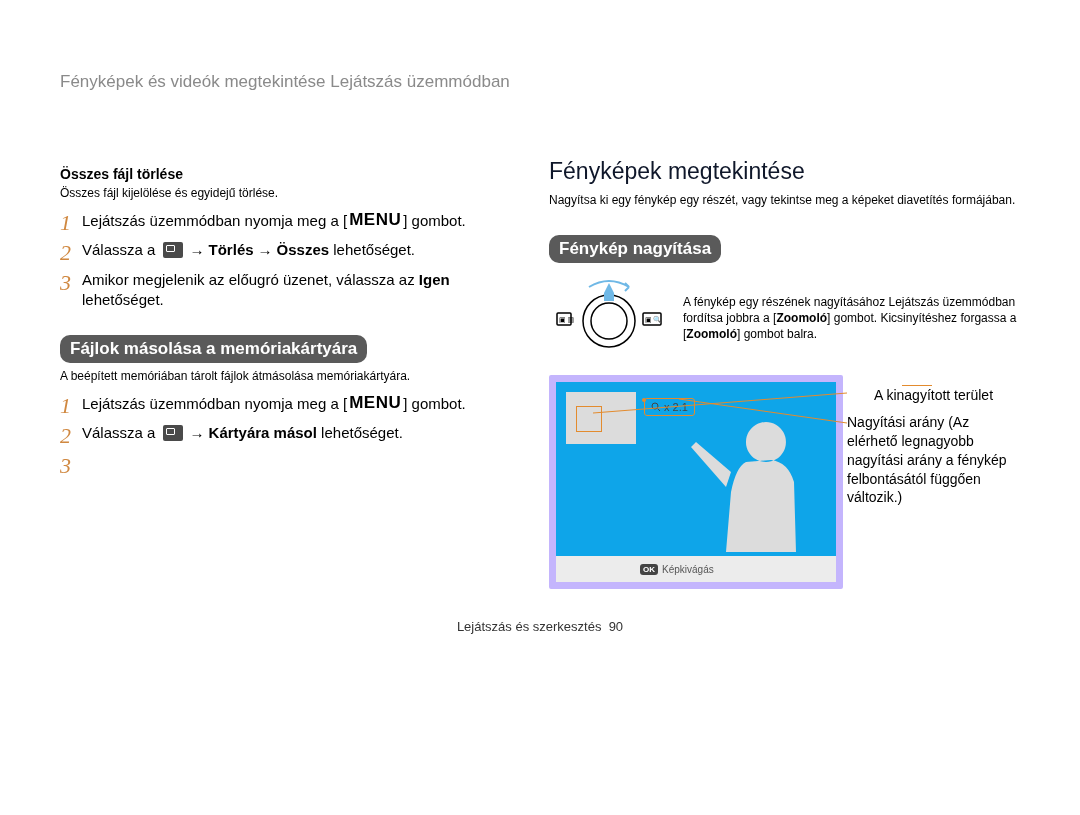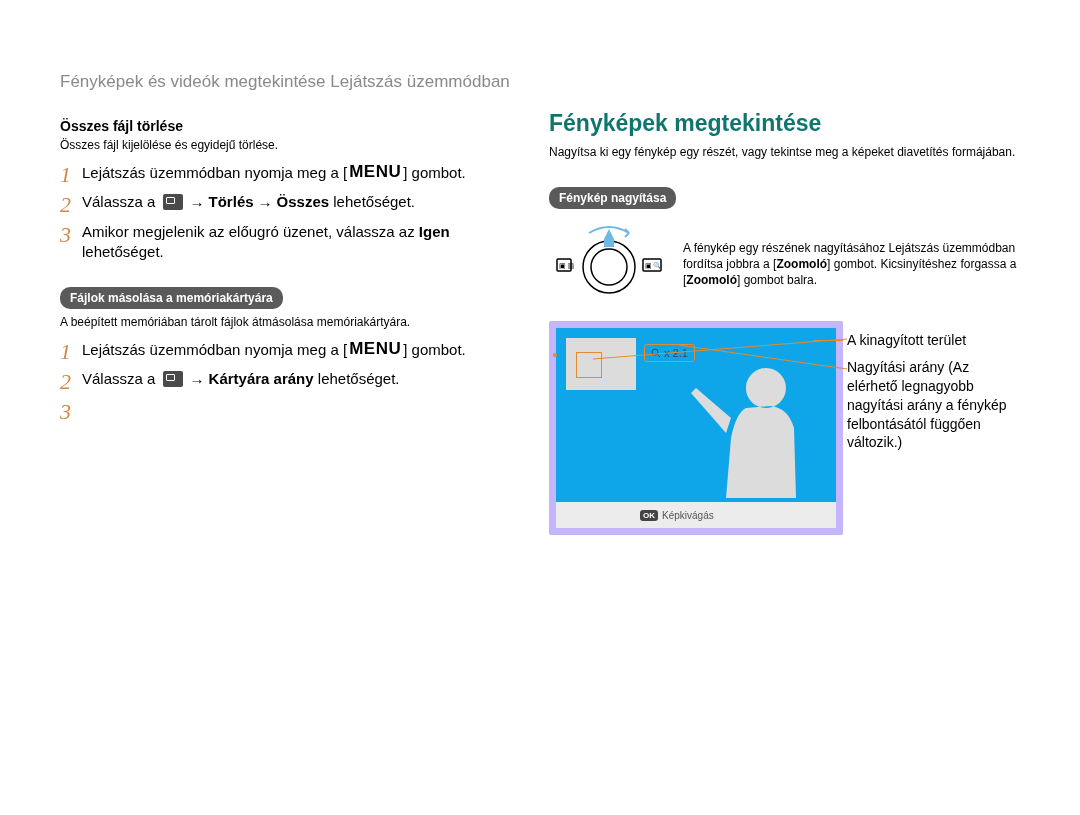--- a/index.html
+++ b/index.html
@@ -1,45 +1,45 @@
 <!DOCTYPE html>
 <html><head>
 <meta charset="utf-8">
 <style>
   html,body{margin:0;padding:0;background:#fff;font-family:Arial,Helvetica,sans-serif;color:#000;}
-  .page{width:1080px;height:674px;position:relative;box-sizing:border-box;padding:70px 60px 60px 60px;}
+  .page{width:1080px;height:674px;position:relative;box-sizing:border-box;padding:98px 60px 60px 60px;}
   .breadcrumb{color:#8a8a8a;font-size:17px;position:absolute;top:72px;left:60px;}
-  .cols{display:flex;gap:18px;margin-top:40px;}
+  .cols{display:flex;gap:18px;margin-top:60px;}
   .col{flex:1;min-width:0;}
   .sub-b{font-weight:bold;font-size:14px;margin:8px 0 4px 0;}
   .desc{font-size:12px;margin:0 0 10px 0;}
   .step{display:flex;align-items:flex-start;margin:6px 0;font-size:15px;}
   .stepnum{color:#d08840;font-family:"Times New Roman",serif;font-style:italic;font-size:22px;width:22px;flex:0 0 22px;line-height:1;margin-top:2px;}
   .steptxt{flex:1;line-height:1.35;}
-  .badge{display:inline-block;background:#5a5a5a;color:#fff;font-size:12px;font-weight:bold;padding:4px 10px;border-radius:10px;margin:18px 0 6px 0;}
-  .title-r{color:#0f766e;font-size:23px;font-weight:bold;margin:0 0 8px 0;}
+  .badge{display:inline-block;background:#5a5a5a;color:#fff;font-size:17px;font-weight:bold;padding:4px 10px;border-radius:10px;margin:18px 0 6px 0;}
+  .title-r{color:#0f172a;font-size:23px;font-weight:normal;margin:0 0 8px 0;}
   .menu-label{display:inline-block;font-family:Arial,sans-serif;font-weight:bold;font-size:17px;letter-spacing:0.5px;padding:0 2px;vertical-align:baseline;position:relative;top:-1px;}
   .icon-box{display:inline-block;width:20px;height:16px;background:#4a4a4a;border-radius:2px;vertical-align:-3px;position:relative;margin:0 3px;}
   .icon-box::after{content:"";position:absolute;left:3px;top:3px;width:7px;height:5px;border:1px solid #fff;border-radius:1px;}
   .arrow{display:inline-block;margin:0 4px;}
   b.k{font-weight:bold;}
   .zoom-area{display:flex;align-items:center;gap:14px;margin-top:10px;}
   .zoom-text{font-size:12px;line-height:1.35;flex:1;}
   .knob-wrap{width:120px;height:78px;position:relative;flex:0 0 120px;}
   .screen-block{position:relative;margin-top:18px;}
   .screen{width:280px;height:200px;border:7px solid #c4b5fd;border-radius:2px;background:#0ea5e9;display:inline-block;vertical-align:top;position:relative;overflow:hidden;}
   .thumb{position:absolute;left:10px;top:10px;width:70px;height:52px;background:#dcdcdc;}
   .thumb-inner{position:absolute;left:10px;top:14px;width:24px;height:24px;border:1px solid #e38b2e;}
   .zoom-pill{position:absolute;left:88px;top:16px;border:1px solid #e38b2e;border-radius:3px;padding:2px 6px;font-size:11px;color:#444;display:flex;align-items:center;gap:3px;}
   .zoom-pill svg{width:10px;height:10px;}
   .silhouette{position:absolute;right:10px;bottom:30px;width:150px;height:140px;}
   .footer-strip{position:absolute;left:0;right:0;bottom:0;height:26px;background:#ececec;display:flex;align-items:center;font-size:10px;color:#555;padding-left:84px;}
   .ok-b{display:inline-block;background:#444;color:#fff;border-radius:3px;font-size:8px;font-weight:bold;padding:1px 3px;margin-right:4px;}
   .annot{display:inline-block;vertical-align:top;font-size:14px;line-height:1.35;max-width:190px;}
-  .annot-row{display:flex;align-items:flex-start;}
+  .annot-row{display:flex;align-items:flex-start;flex-direction:column;}
   .lead-line{height:1px;background:#e38b2e;flex:0 0 auto;}
   .pg-footer{position:absolute;left:0;right:0;bottom:40px;text-align:center;font-size:13px;color:#333;}
 </style>
 </head>
 <body>
 
 <div class="page">
   <div class="breadcrumb">Fényképek és videók megtekintése Lejátszás üzemmódban</div>
 
   <div class="cols">
@@ -72,21 +72,21 @@
 
       <div class="step">
         <div class="stepnum">1</div>
         <div class="steptxt">
           <span>Lejátszás üzemmódban nyomja meg a [</span><span class="menu-label">MENU</span><span>] gombot.</span>
         </div>
       </div>
       <div class="step">
         <div class="stepnum">2</div>
         <div class="steptxt">
-          <span>Válassza a </span><span class="icon-box"></span><span class="arrow">→</span><b class="k">Kártyára arány</b><span> lehetőséget.</span>
+          <span>Válassza a </span><span class="icon-box"></span><span class="arrow">→</span><b class="k">Kártyára másol</b><span> lehetőséget.</span>
         </div>
       </div>
       <div class="step">
         <div class="stepnum">3</div>
       </div>
     </div>
 
     <div class="col">
       <div class="title-r">Fényképek megtekintése</div>
       <div class="desc">Nagyítsa ki egy fénykép egy részét, vagy tekintse meg a képeket diavetítés formájában.</div>
@@ -152,13 +152,16 @@
             <svg style="position:absolute;left:-284px;top:0;width:300px;height:200px;pointer-events:none;">
               <line x1="34" y1="38" x2="288" y2="18" stroke="#e38b2e" stroke-width="1"></line>
               <line x1="120" y1="24" x2="288" y2="48" stroke="#e38b2e" stroke-width="1"></line>
             </svg>
           </div>
         </div>
       </div>
     </div>
   </div>
 
+  <div class="pg-footer">
+    <span>Lejátszás és szerkesztés</span>&nbsp;&nbsp;<span>90</span>
+  </div>
 </div>
 
 </body></html>

